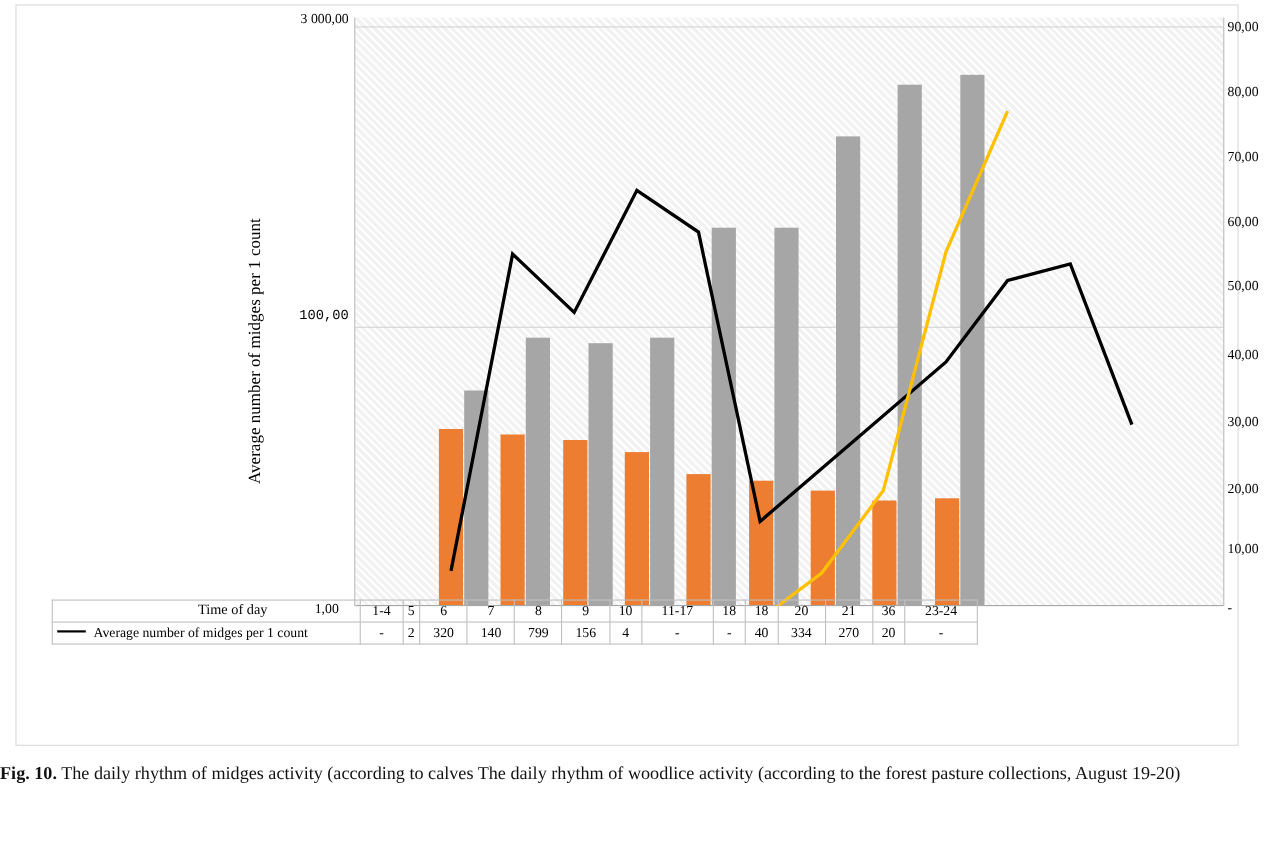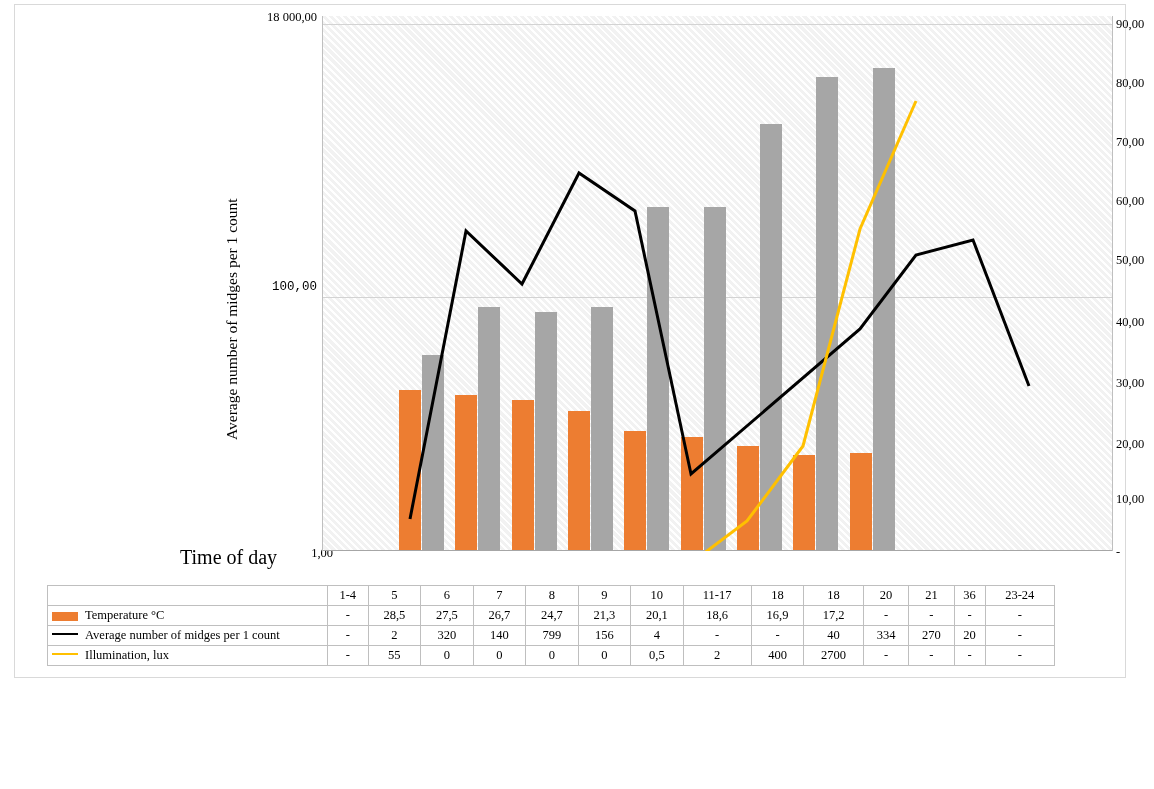--- a/index.html
+++ b/index.html
@@ -14,42 +14,42 @@
           repeating-linear-gradient(45deg, #ffffff 0 2px, rgba(255,255,255,0) 2px 5px);
         border-left:1px solid #bfbfbf;border-right:1px solid #bfbfbf;}
   .plot .gridline{position:absolute;left:0;width:100%;height:1px;background:#d3d3d3;}
   .plot .baseline{position:absolute;left:0;width:100%;height:1px;background:#a6a6a6;bottom:0;}
   .yleft{position:absolute;width:80px;text-align:right;font-size:12.5px;}
   .yright{position:absolute;width:70px;text-align:left;font-size:12.5px;}
 
   .axis-title-left{position:absolute;font-size:15.5px;transform:rotate(-90deg);transform-origin:left top;white-space:nowrap;}
   .axis-title-right{position:absolute;font-size:15.5px;transform:rotate(-90deg);transform-origin:left top;white-space:nowrap;}
 
-  .time-of-day{position:absolute;font-size:20px;font-style:normal;}
+  .time-of-day{position:absolute;font-size:13px;font-style:normal;}
 
   
-  .tbl{position:absolute;left:32px;top:580px;width:1008px;border-collapse:collapse;font-size:12.5px;border-radius:13px;}
+  .tbl{position:absolute;left:32px;top:540px;width:842px;border-collapse:collapse;font-size:12.5px;border-radius:13px;}
   .tbl td{border:1px solid #bfbfbf;height:19px;padding:0;text-align:center;font-size:12.5px;}
   .tbl td.legendcell{text-align:left;padding-left:4px;width:275px;white-space:nowrap;}
   .swatch{display:inline-block;width:26px;height:9px;vertical-align:middle;margin-right:7px;}
   .swline{display:inline-block;width:26px;height:0;border-top:2px solid #000;vertical-align:middle;margin-right:7px;position:relative;top:-2px;}
 
   .caption{position:absolute;left:0;top:690px;width:1154px;font-size:16.5px;line-height:25px;color:#111;}
   .caption b{font-weight:bold;}
 </style>
 </head>
 <body>
 
 <div id="root">
 
   <div class="figure-box">
 
-    <div class="yleft" style="left:222px;top:5px;">18 000,00</div>
+    <div class="yleft" style="left:222px;top:5px;">3 000,00</div>
     <div class="yleft" style="left:222px;top:275px;font-family:Liberation Mono, monospace;">100,00</div>
-    <div class="yleft" style="left:238px;top:541px;">1,00</div>
+    <div class="yleft" style="left:213px;top:541px;">1,00</div>
 
     <div class="yright" style="left:1101px;top:12px;">90,00</div>
     <div class="yright" style="left:1101px;top:71px;">80,00</div>
     <div class="yright" style="left:1101px;top:130px;">70,00</div>
     <div class="yright" style="left:1101px;top:189px;">60,00</div>
     <div class="yright" style="left:1101px;top:248px;">50,00</div>
     <div class="yright" style="left:1101px;top:310px;">40,00</div>
     <div class="yright" style="left:1101px;top:371px;">30,00</div>
     <div class="yright" style="left:1101px;top:432px;">20,00</div>
     <div class="yright" style="left:1101px;top:487px;">10,00</div>
@@ -103,72 +103,41 @@
         <td>10</td>
         <td>11-17</td>
         <td>18</td>
         <td>18</td>
         <td>20</td>
         <td>21</td>
         <td>36</td>
         <td>23-24</td>
       </tr>
 
-      <tr>
-        <td class="legendcell"><span class="swatch" style="background:#ED7D31;"></span><span>Temperature °C</span></td>
-        <td>-</td>
-        <td>28,5</td>
-        <td>27,5</td>
-        <td>26,7</td>
-        <td>24,7</td>
-        <td>21,3</td>
-        <td>20,1</td>
-        <td>18,6</td>
-        <td>16,9</td>
-        <td>17,2</td>
-        <td>-</td>
-        <td>-</td>
-        <td>-</td>
-        <td>-</td>
-      </tr>
 
 
       <tr>
         <td class="legendcell"><span class="swline" style="border-top-color:#000000;"></span><span>Average number of midges per 1 count</span></td>
         <td>-</td>
         <td>2</td>
         <td>320</td>
         <td>140</td>
         <td>799</td>
         <td>156</td>
         <td>4</td>
         <td>-</td>
         <td>-</td>
         <td>40</td>
         <td>334</td>
         <td>270</td>
         <td>20</td>
         <td>-</td>
       </tr>
 
-      <tr>
-        <td class="legendcell"><span class="swline" style="border-top-color:#FFC000;"></span><span>Illumination, lux</span></td>
-        <td>-</td>
-        <td>55</td>
-        <td>0</td>
-        <td>0</td>
-        <td>0</td>
-        <td>0</td>
-        <td>0,5</td>
-        <td>2</td>
-        <td>400</td>
-        <td>2700</td>
-        <td>-</td>
-        <td>-</td>
-        <td>-</td>
-        <td>-</td>
-      </tr>
     </tbody>
       </table>
   </div>
 
+  <div class="caption">
+    <b>Fig. 10.</b><span> The daily rhythm of midges activity (according to calves The daily rhythm of woodlice activity (according to the forest pasture collections, August 19-20)</span>
+  </div>
 
 </div>
 
 </body></html>

